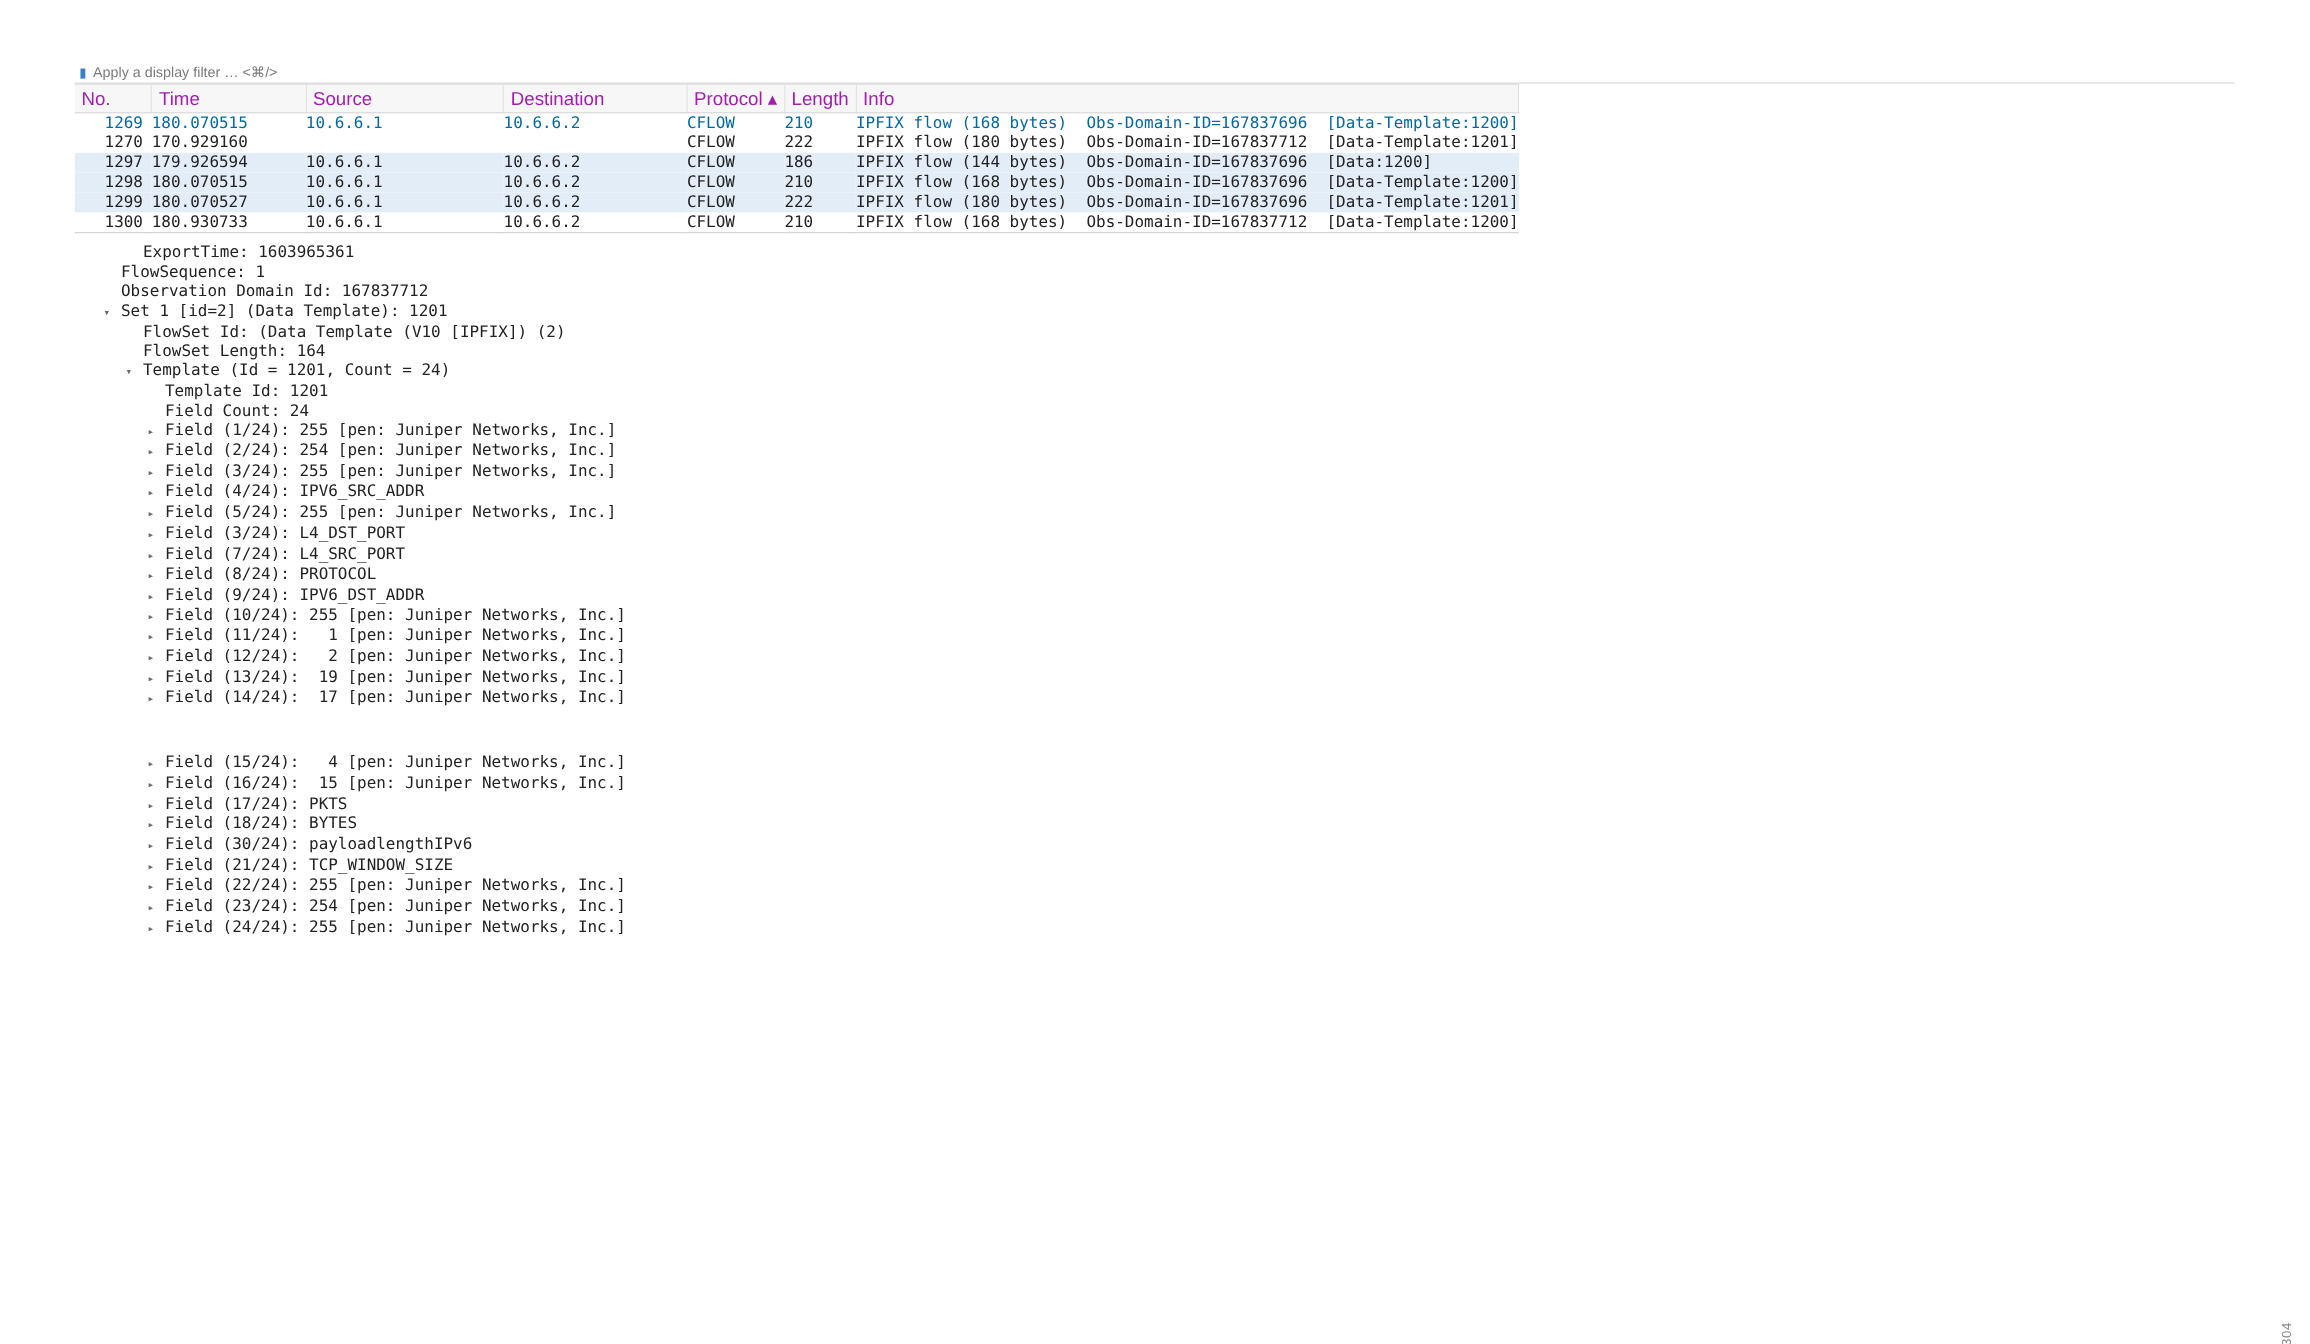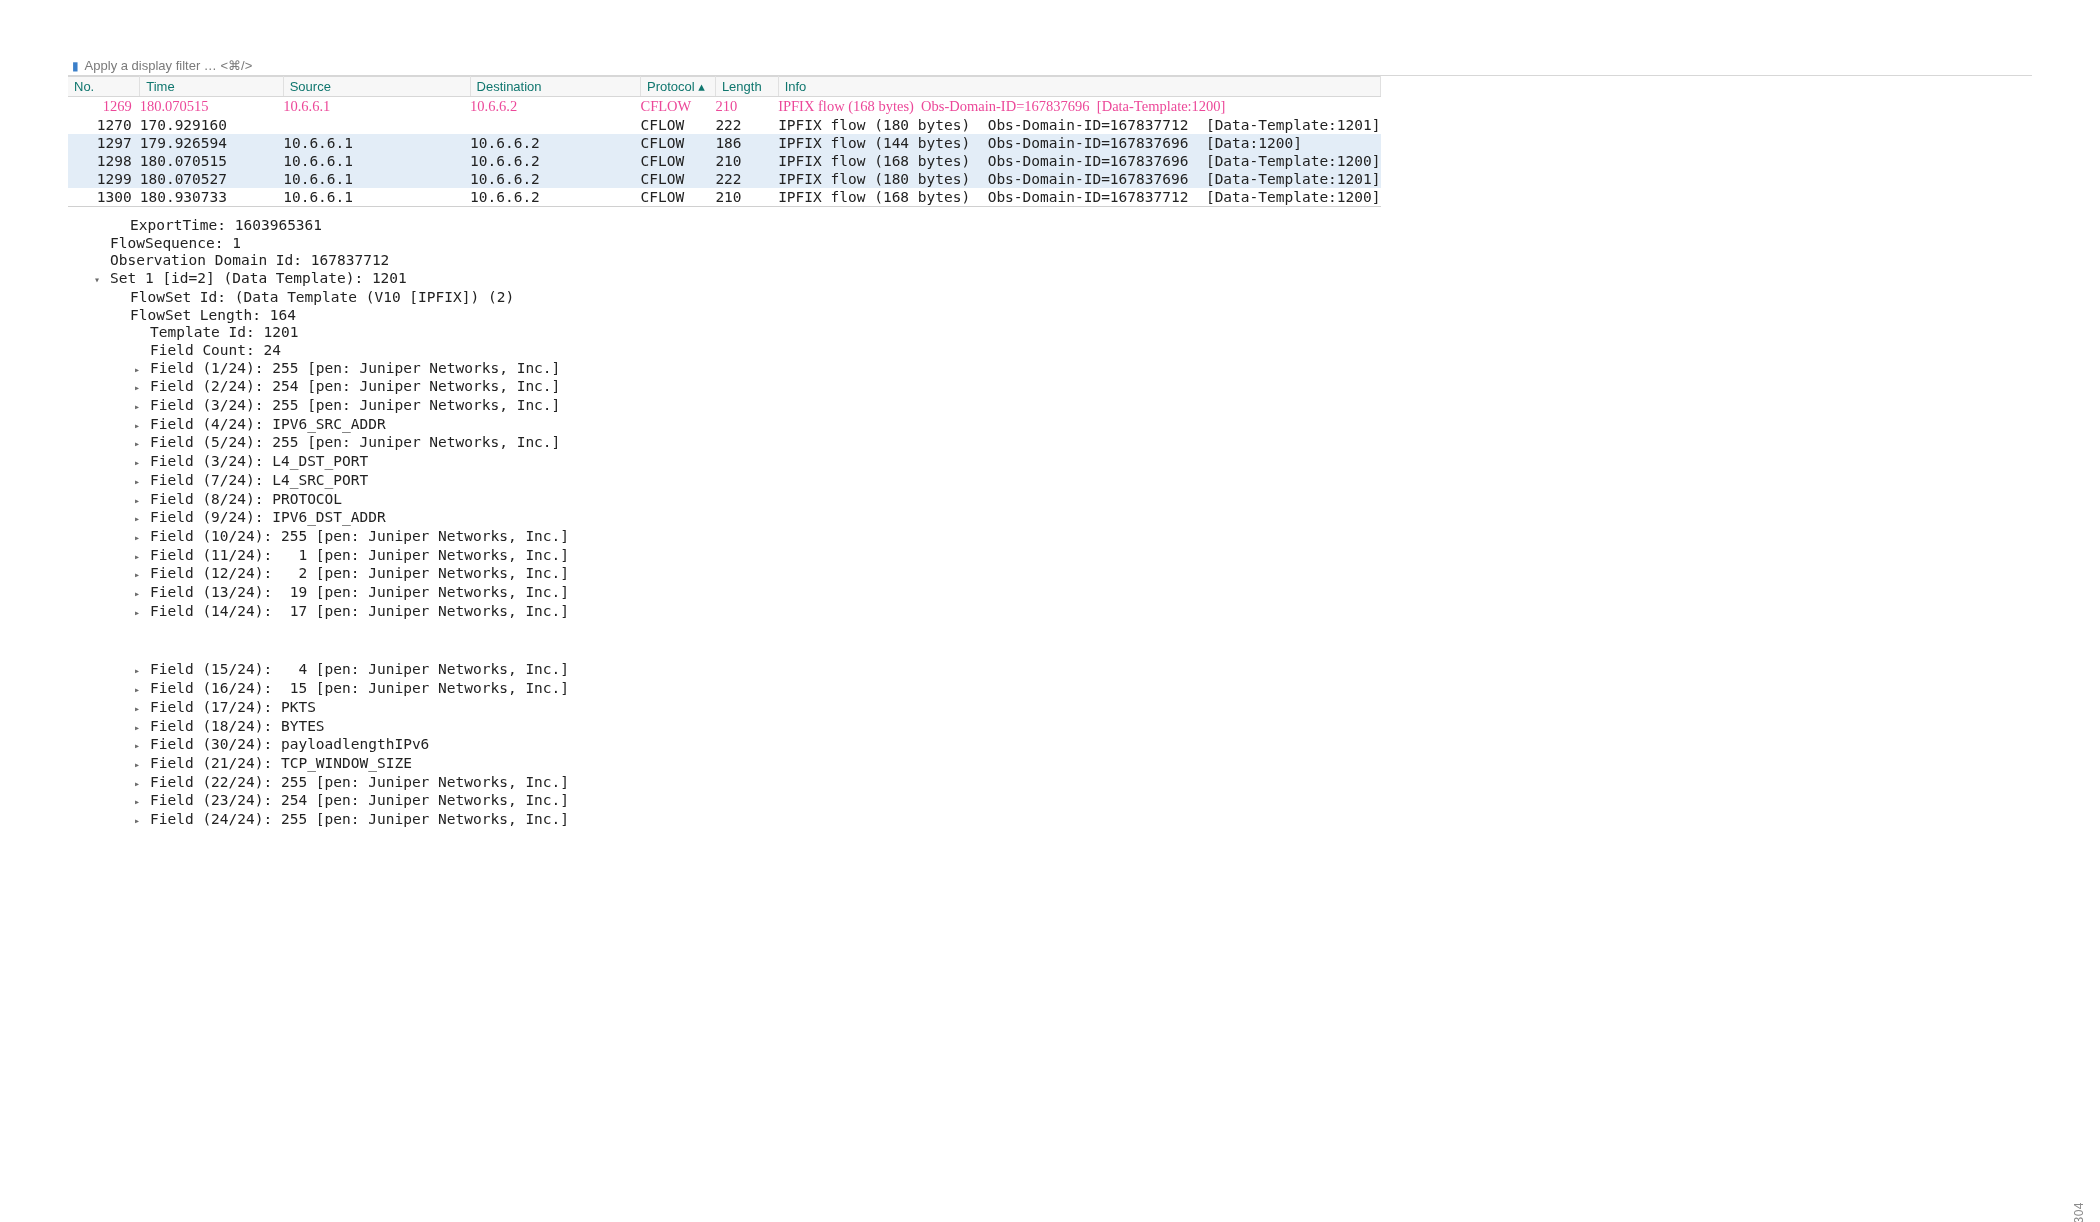--- a/index.html
+++ b/index.html
@@ -1,32 +1,32 @@
 <!DOCTYPE html>
 <html><head>
 <meta charset="utf-8">
 <style>
   html,body{margin:0;padding:0;font-family:"Segoe UI",Tahoma,sans-serif;font-size:13px;color:#222;background:#fff;}
   .wrap{width:2100px;height:1222px;position:relative;box-sizing:border-box;padding:56px 68px 0 68px;}
   .filter-bar{margin-bottom:0;padding:2px 4px;border-bottom:1px solid #d7d7d7;display:flex;align-items:center;gap:6px;color:#7a7a7a;font-size:13px;}
   .filter-icon{color:#3b7fc9;font-size:12px;}
   .filter-input{flex:0 0 auto;}
   .pkt-table{width:1313px;border-collapse:collapse;border-bottom:1px solid #d0d0d0;}
-  .pkt-head th{background:#f7f7f7;border-top:1px solid #d7d7d7;border-bottom:1px solid #d7d7d7;border-right:1px solid #e0e0e0;padding:2px 6px;text-align:left;font-weight:normal;font-size:13px;color:#0f766e;white-space:nowrap;}
+  .pkt-head th{background:#f7f7f7;border-top:1px solid #d7d7d7;border-bottom:1px solid #d7d7d7;border-right:1px solid #e0e0e0;padding:2px 6px;text-align:left;font-weight:normal;font-size:17px;color:#a21caf;white-space:nowrap;}
   .pkt-table td{font-family:"Menlo","DejaVu Sans Mono","Consolas",monospace;font-size:14.5px;padding:1px 0;white-space:pre;border:0;}
   .col-no{width:62px;text-align:right;padding-right:4px !important;}
   td.col-no{padding-right:8px !important;}
   .col-time{width:132px;}
   .col-src{width:177px;}
   .col-dst{width:160px;}
   .col-proto{width:62px;}
   .col-len{width:50px;}
   .col-info{}
   tr.sel td{background:#e3edf7;}
-  tr.cut td{color:#ec4899;font-family:Liberation Serif, serif;}
+  tr.cut td{color:#0369a1;}
   .details{padding-top:10px;font-family:"Menlo","DejaVu Sans Mono","Consolas",monospace;font-size:14.5px;line-height:17.7px;color:#222;}
   .details div{white-space:pre;}
   .tri{display:inline-block;width:16px;margin-left:-16px;color:#6a6a6a;position:relative;font-size:10px;}
   .watermark{position:absolute;right:14px;bottom:20px;transform:rotate(-90deg);transform-origin:right bottom;color:#8b8b8b;font-size:12px;letter-spacing:0.5px;font-family:"Segoe UI",sans-serif;}
 </style>
 </head>
 <body>
 <div class="wrap">
 
 <div class="filter-bar">
@@ -104,20 +104,21 @@
       </tbody>
 </table>
 
 <div class="details" id="details-pane">
       <div style="padding-left: 62px;"><span>ExportTime: 1603965361</span></div>
       <div style="padding-left: 42px;"><span>FlowSequence: 1</span></div>
       <div style="padding-left: 42px;"><span>Observation Domain Id: 167837712</span></div>
       <div style="padding-left: 42px;"><span class="tri">▾ </span><span>Set 1 [id=2] (Data Template): 1201</span></div>
       <div style="padding-left: 62px;"><span>FlowSet Id: (Data Template (V10 [IPFIX]) (2)</span></div>
       <div style="padding-left: 62px;"><span>FlowSet Length: 164</span></div>
+      <div style="padding-left: 62px;"><span class="tri">▾ </span><span>Template (Id = 1201, Count = 24)</span></div>
       <div style="padding-left: 82px;"><span>Template Id: 1201</span></div>
       <div style="padding-left: 82px;"><span>Field Count: 24</span></div>
       <div style="padding-left: 82px;"><span class="tri">▸ </span><span>Field (1/24): 255 [pen: Juniper Networks, Inc.]</span></div>
       <div style="padding-left: 82px;"><span class="tri">▸ </span><span>Field (2/24): 254 [pen: Juniper Networks, Inc.]</span></div>
       <div style="padding-left: 82px;"><span class="tri">▸ </span><span>Field (3/24): 255 [pen: Juniper Networks, Inc.]</span></div>
       <div style="padding-left: 82px;"><span class="tri">▸ </span><span>Field (4/24): IPV6_SRC_ADDR</span></div>
       <div style="padding-left: 82px;"><span class="tri">▸ </span><span>Field (5/24): 255 [pen: Juniper Networks, Inc.]</span></div>
       <div style="padding-left: 82px;"><span class="tri">▸ </span><span>Field (3/24): L4_DST_PORT</span></div>
       <div style="padding-left: 82px;"><span class="tri">▸ </span><span>Field (7/24): L4_SRC_PORT</span></div>
       <div style="padding-left: 82px;"><span class="tri">▸ </span><span>Field (8/24): PROTOCOL</span></div>

